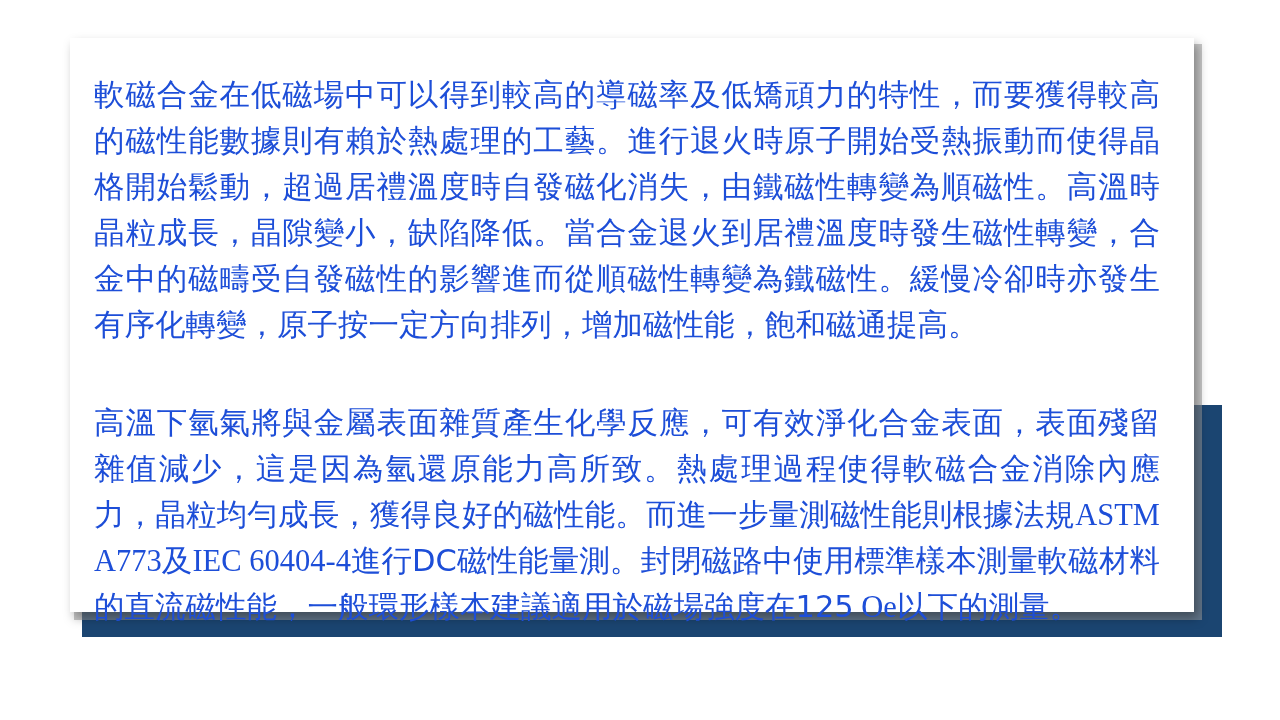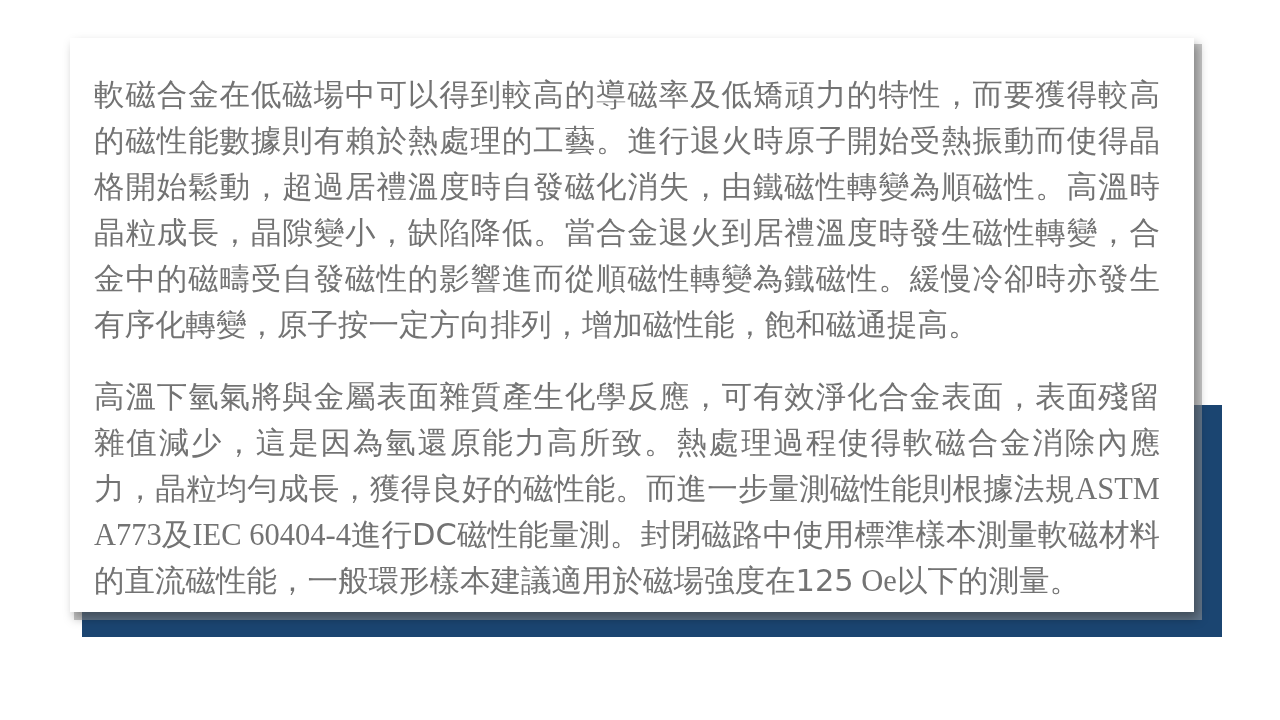--- a/index.html
+++ b/index.html
@@ -53,31 +53,31 @@
     background: #ffffff;
     box-shadow: 4px 6px 10px rgba(0,0,0,0.35);
     box-sizing: border-box;
     padding: 34px 34px 20px 24px;
   }
 
   .body-text {
     font-family: "DejaVu Sans", "Liberation Sans", sans-serif;
     font-size: 30.5px;
     line-height: 46px;
-    color: #737373;
+    color: #1d4ed8;
     letter-spacing: 0px;
     text-align: justify;
     text-justify: inter-character;
     margin: 0;
     white-space: pre-wrap;
     word-break: break-all;
   }
 
   .para + .para {
-    margin-top: 26px;
+    margin-top: 52px;
   }
 
   
   .latin {
     font-family: "Liberation Serif", "DejaVu Serif", serif;
   }
 </style>
 </head>
 <body>
 

